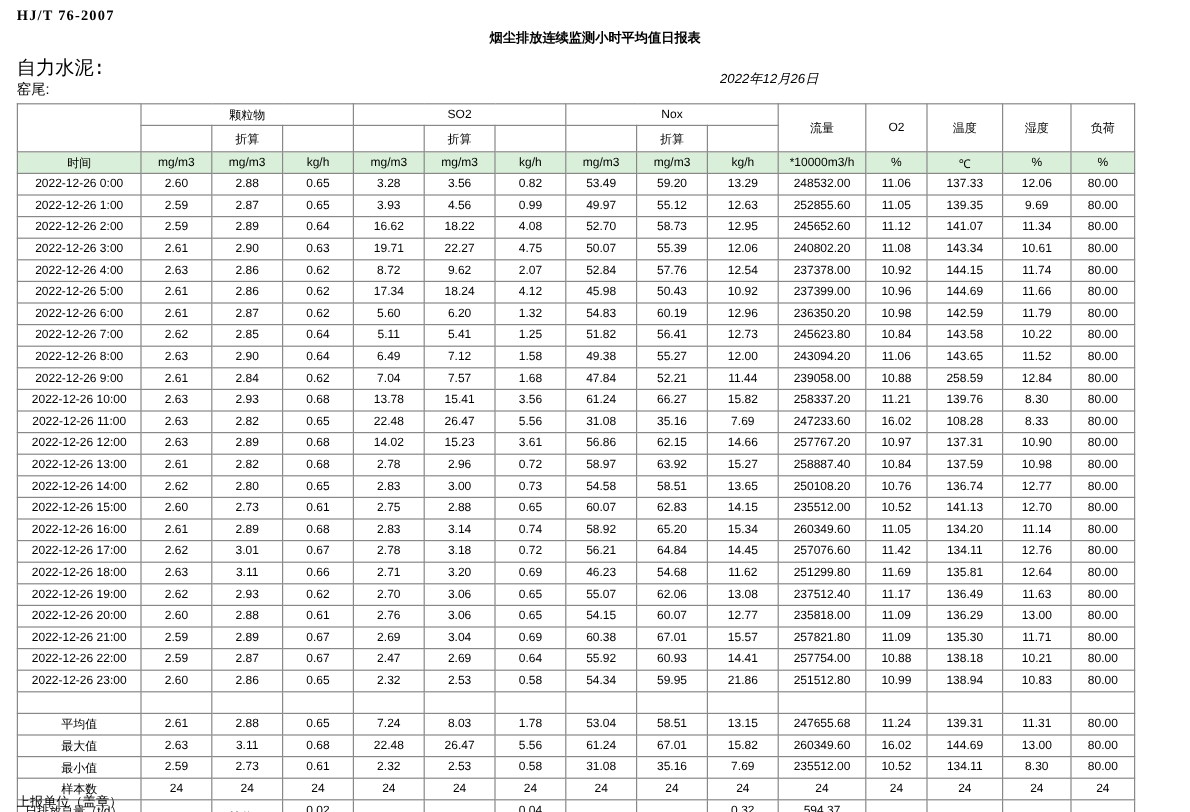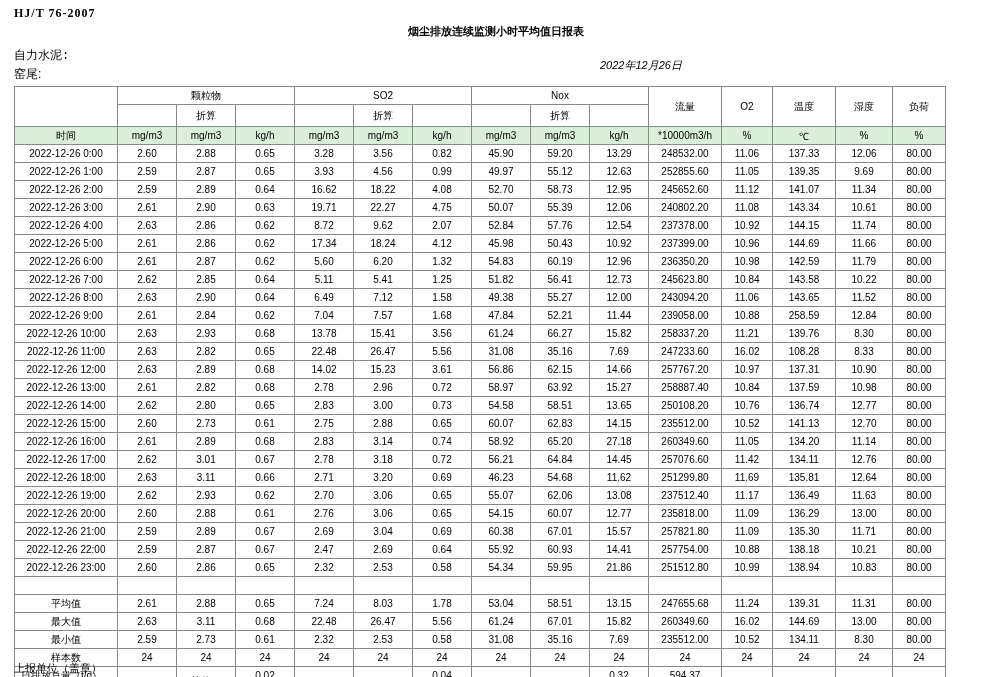--- a/index.html
+++ b/index.html
@@ -14,21 +14,21 @@
   .page{position:relative;width:992px;height:677px;}
   .std-no{
     position:absolute;left:14px;top:6px;
     font-weight:bold;font-size:12px;letter-spacing:1px;
     font-family:"Liberation Serif", serif;
   }
   .doc-title{
     position:absolute;left:0;top:24px;width:992px;
     text-align:center;font-weight:bold;font-size:11px;
   }
-  .company{position:absolute;left:14px;top:47px;font-size:12px;font-family:Liberation Mono, monospace;}
+  .company{position:absolute;left:14px;top:47px;font-size:16px;font-family:Liberation Mono, monospace;}
   .dept{position:absolute;left:14px;top:66px;font-size:12px;}
   .rep-date{position:absolute;left:600px;top:58px;font-size:11px;font-style:italic;}
 
   table.main{
     position:absolute;left:14px;top:86px;
     border-collapse:collapse;
     font-size:10px;
     font-family:"Liberation Sans", sans-serif;
   }
   table.main td, table.main th{
@@ -113,21 +113,21 @@
     </thead>
     <tbody id="tbody-rows">
         <tr>
           <td class="c-time timecell">2022-12-26  0:00</td>
           <td class="c-num">2.60</td>
           <td class="c-num">2.88</td>
           <td class="c-num">0.65</td>
           <td class="c-num">3.28</td>
           <td class="c-num">3.56</td>
           <td class="c-num">0.82</td>
-          <td class="c-num">45.90</td>
+          <td class="c-num">53.49</td>
           <td class="c-num">59.20</td>
           <td class="c-num">13.29</td>
           <td class="c-flow">248532.00</td>
           <td class="c-o2">11.06</td>
           <td class="c-temp">137.33</td>
           <td class="c-hum">12.06</td>
           <td class="c-load">80.00</td>
         </tr>
         <tr>
           <td class="c-time timecell">2022-12-26  1:00</td>
@@ -387,21 +387,21 @@
         <tr>
           <td class="c-time timecell">2022-12-26  16:00</td>
           <td class="c-num">2.61</td>
           <td class="c-num">2.89</td>
           <td class="c-num">0.68</td>
           <td class="c-num">2.83</td>
           <td class="c-num">3.14</td>
           <td class="c-num">0.74</td>
           <td class="c-num">58.92</td>
           <td class="c-num">65.20</td>
-          <td class="c-num">27.18</td>
+          <td class="c-num">15.34</td>
           <td class="c-flow">260349.60</td>
           <td class="c-o2">11.05</td>
           <td class="c-temp">134.20</td>
           <td class="c-hum">11.14</td>
           <td class="c-load">80.00</td>
         </tr>
         <tr>
           <td class="c-time timecell">2022-12-26  17:00</td>
           <td class="c-num">2.62</td>
           <td class="c-num">3.01</td>

